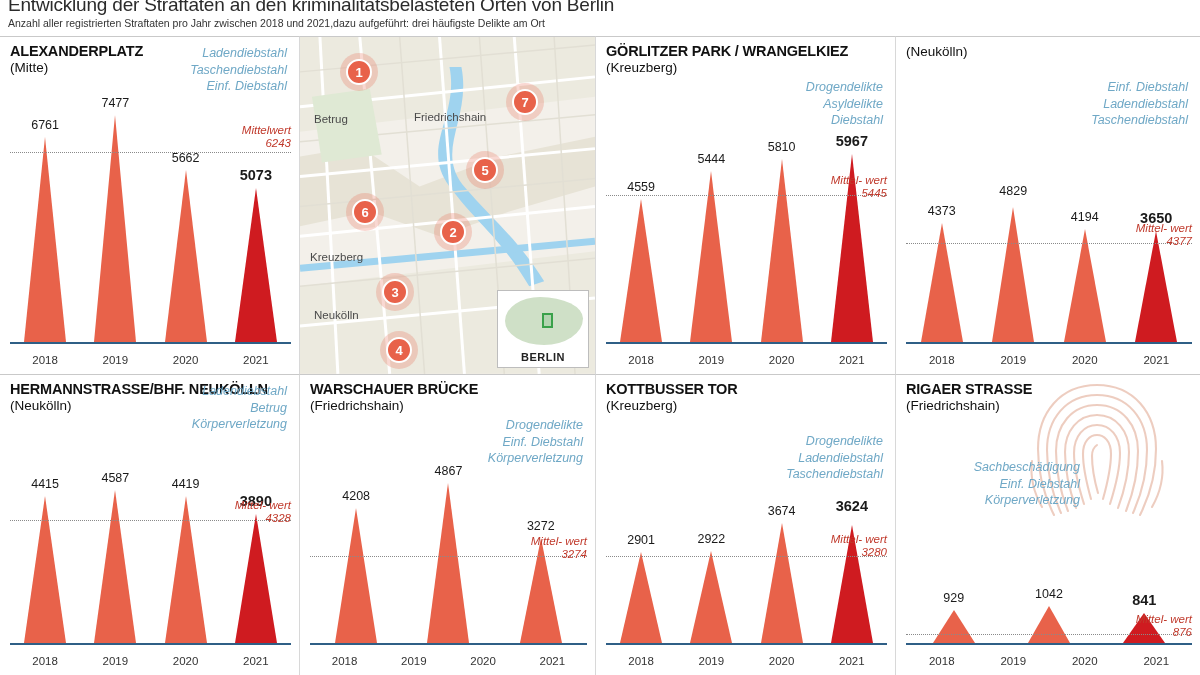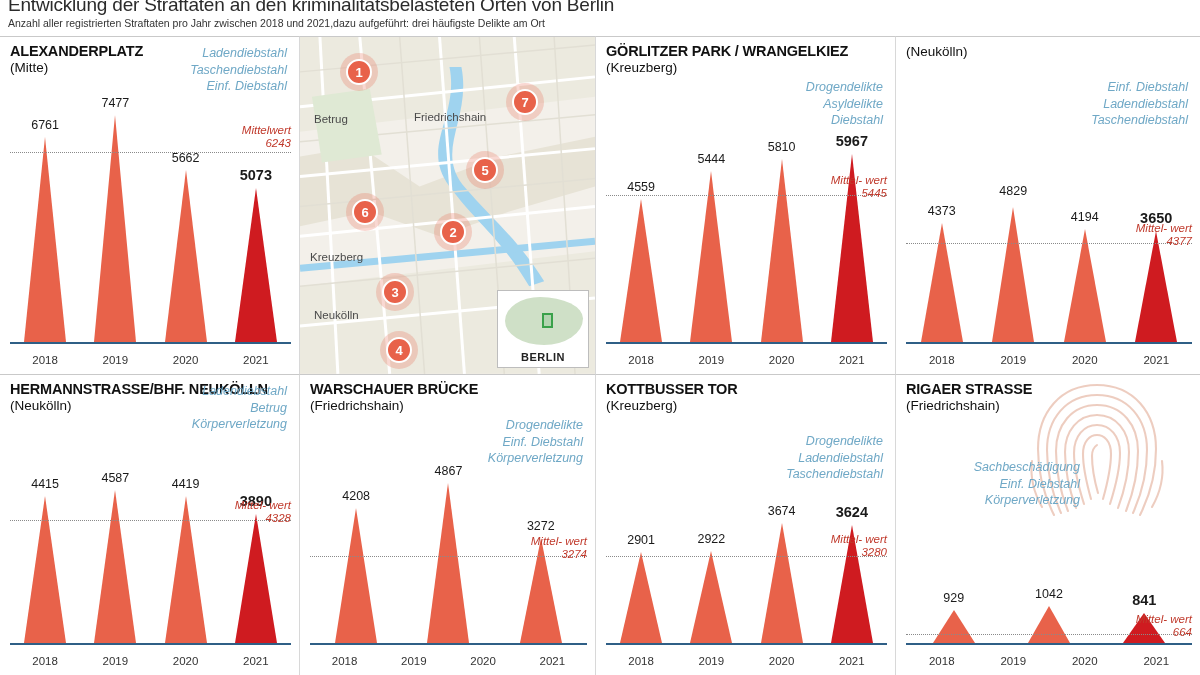--- a/index.html
+++ b/index.html
@@ -507,21 +507,21 @@
             </div>
           <div class="barwrap">
               <span class="vlabel" style="bottom:97px">2922</span>
               <div class="tri" style="border-bottom-width:92px"></div>
             </div>
           <div class="barwrap">
               <span class="vlabel" style="bottom:125px">3674</span>
               <div class="tri" style="border-bottom-width:120px"></div>
             </div>
           <div class="barwrap">
-              <span class="vlabel bold" style="bottom:123px">3624</span>
+              <span class="vlabel bold" style="bottom:129px">3624</span>
               <div class="tri dark" style="border-bottom-width:118px"></div>
             </div>
         </div>
         <div class="mean-line" style="bottom:112px"></div>
         <div class="mean-lbl" style="bottom:110px">
           <b>Mittel-
 wert</b>
           <span class="v">3280</span>
         </div>
         <div class="axis"></div>
@@ -573,21 +573,21 @@
             </div>
           <div class="barwrap">
               <span class="vlabel bold" style="bottom:35px">841</span>
               <div class="tri dark" style="border-bottom-width:30px"></div>
             </div>
         </div>
         <div class="mean-line" style="bottom:34px"></div>
         <div class="mean-lbl" style="bottom:30px">
           <b>Mittel-
 wert</b>
-          <span class="v">664</span>
+          <span class="v">876</span>
         </div>
         <div class="axis"></div>
         <div class="xlabels">
           <span>2018</span>
           <span>2019</span>
           <span>2020</span>
           <span>2021</span>
         </div>
       </div>
     </div>

